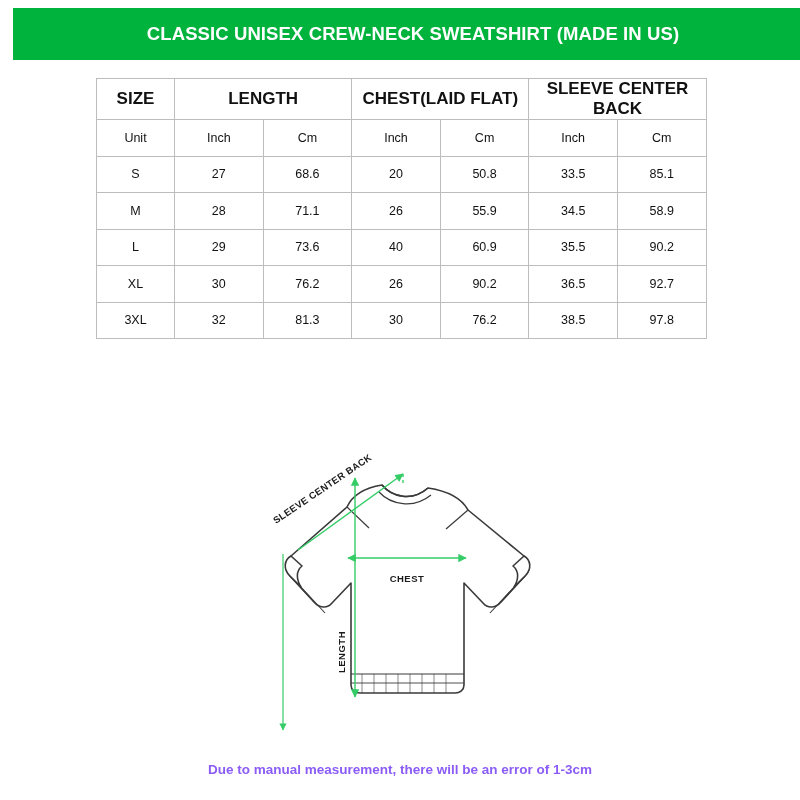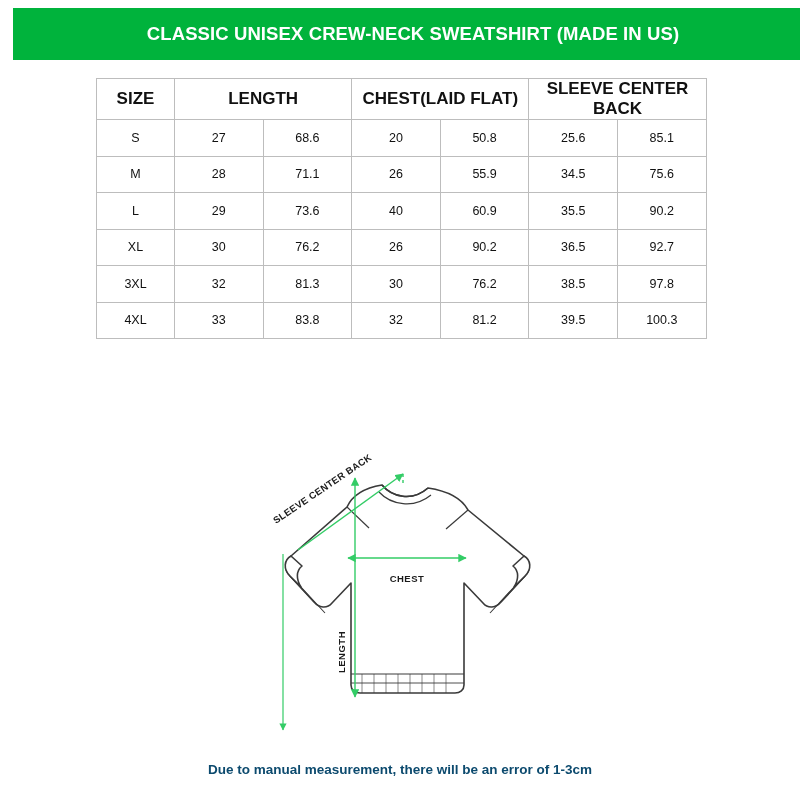--- a/index.html
+++ b/index.html
@@ -80,21 +80,21 @@
     height: 300px;
   }
 
   
   .footer-note {
     position: absolute;
     left: 0;
     top: 762px;
     width: 800px;
     text-align: center;
-    color: #0c4a6e;
+    color: #8b5cf6;
     font-size: 13.5px;
     font-weight: bold;
   }
 </style>
 </head>
 <body>
 
 <div id="page">
 
   <div class="header-bar">
@@ -111,40 +111,49 @@
           <col class="col-val">
           <col class="col-val">
           <col class="col-val">
       </colgroup>
       <thead>
         <tr>
           <th rowspan="1">SIZE</th>
           <th colspan="2">LENGTH</th>
           <th colspan="2">CHEST(LAID FLAT)</th>
           <th colspan="2">SLEEVE CENTER BACK</th>
+        </tr>
+        <tr class="row-unit">
+          <td>Unit</td>
+          <td>Inch</td>
+          <td>Cm</td>
+          <td>Inch</td>
+          <td>Cm</td>
+          <td>Inch</td>
+          <td>Cm</td>
         </tr>
       </thead>
       <tbody>
         <tr>
           <td class="cell-size">S</td>
           <td>27</td>
           <td>68.6</td>
           <td>20</td>
           <td>50.8</td>
-          <td>25.6</td>
+          <td>33.5</td>
           <td>85.1</td>
         </tr>
         <tr>
           <td class="cell-size">M</td>
           <td>28</td>
           <td>71.1</td>
           <td>26</td>
           <td>55.9</td>
           <td>34.5</td>
-          <td>75.6</td>
+          <td>58.9</td>
         </tr>
         <tr>
           <td class="cell-size">L</td>
           <td>29</td>
           <td>73.6</td>
           <td>40</td>
           <td>60.9</td>
           <td>35.5</td>
           <td>90.2</td>
         </tr>
@@ -158,29 +167,20 @@
           <td>92.7</td>
         </tr>
         <tr>
           <td class="cell-size">3XL</td>
           <td>32</td>
           <td>81.3</td>
           <td>30</td>
           <td>76.2</td>
           <td>38.5</td>
           <td>97.8</td>
-        </tr>
-        <tr>
-          <td class="cell-size">4XL</td>
-          <td>33</td>
-          <td>83.8</td>
-          <td>32</td>
-          <td>81.2</td>
-          <td>39.5</td>
-          <td>100.3</td>
         </tr>
       </tbody>
     </table>
   </div>
 
   <div class="diagram">
     <svg width="800" height="300" viewBox="0 0 800 300" xmlns="http://www.w3.org/2000/svg">
       <defs>
         <marker id="arrowEnd" markerWidth="7" markerHeight="7" refX="5.5" refY="3" orient="auto">
           <path d="M0,0 L6,3 L0,6 z" fill="#33cc66"></path>

